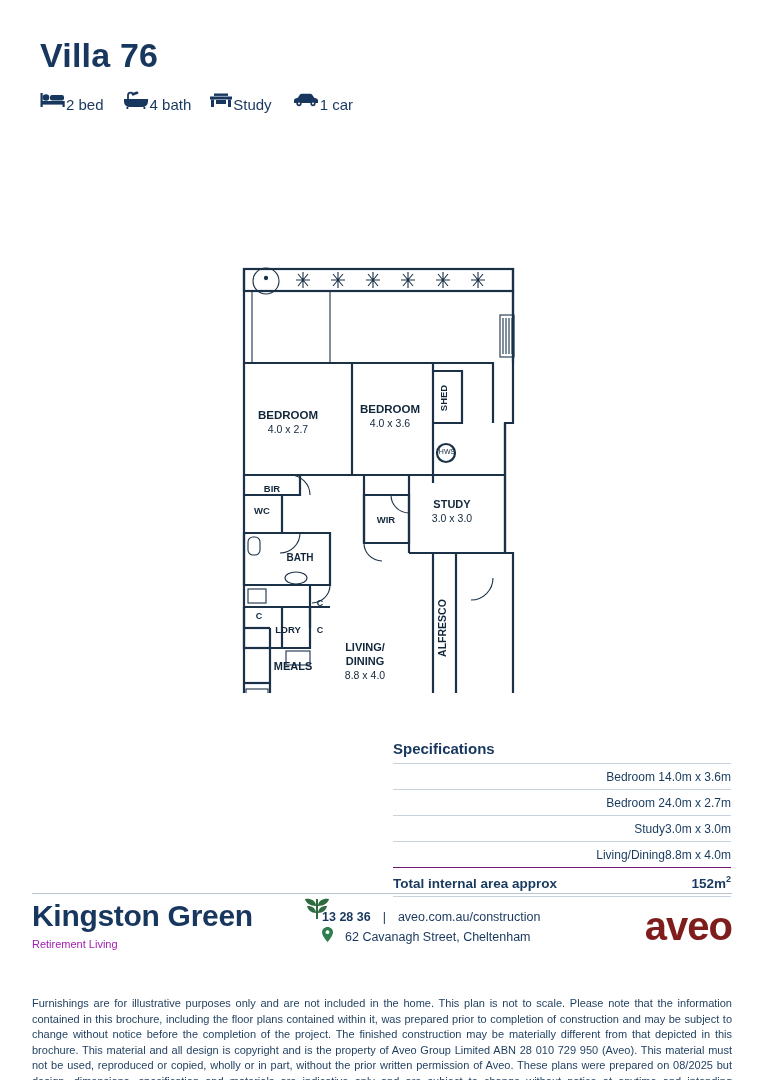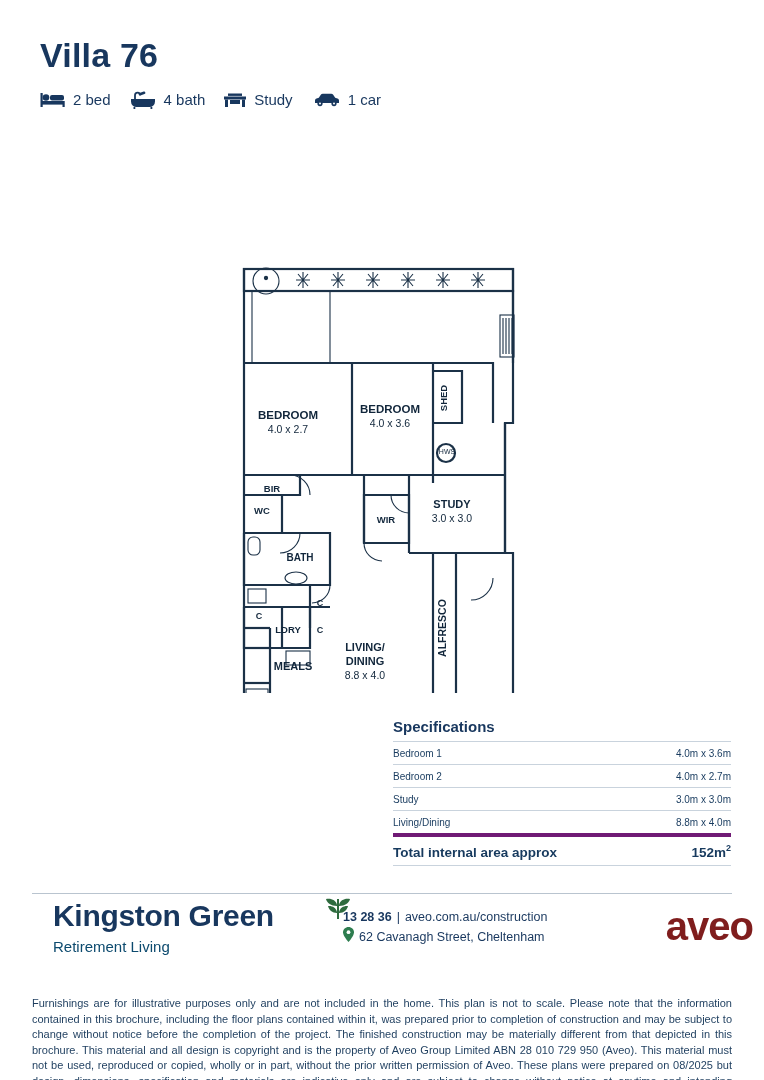--- a/index.html
+++ b/index.html
@@ -17,60 +17,60 @@
   
   .header { padding: 36px 0 0 40px; }
   .villa-title {
     font-size: 34px;
     font-weight: bold;
     color: #18375e;
     letter-spacing: 0.2px;
     margin: 0 0 16px 0;
   }
   .features { display: flex; align-items: center; gap: 10px; }
-  .feature { display: flex; align-items: flex-start; gap: 7px; }
+  .feature { display: flex; align-items: flex-end; }
   .feature-label { font-size: 15px; color: #18375e; }
   .feat-icon { display: inline-block; color: #18375e; }
 
   
   .plan-wrap {
     position: relative;
     width: 640px;
     height: 570px;
     margin-top: 10px;
   }
   .plan-svg { position: absolute; left: 0; top: 0; }
 
   
   .specs {
     position: absolute;
     left: 393px;
-    top: 718px;
+    top: 740px;
     width: 338px;
   }
   .specs h2 {
     font-size: 15px;
     font-weight: bold;
     margin: 0 0 6px 0;
     color: #18375e;
   }
   .spec-row {
     display: flex;
-    justify-content: space-between;
+    justify-content: flex-end;
     align-items: baseline;
     border-top: 1px solid #c9d3dd;
     padding: 6px 0 5px 0;
-    font-size: 10px;
+    font-size: 12px;
   }
   .spec-row .val { text-align: right; }
   .spec-total {
     display: flex;
     justify-content: space-between;
     align-items: baseline;
-    border-top: 4px solid #701a75;
+    border-top: 1px solid #701a75;
     border-bottom: 1px solid #c9d3dd;
     padding: 6px 0 5px 0;
     font-size: 13.5px;
     font-weight: bold;
   }
   .sup { font-size: 9px; vertical-align: super; }
 
   
   .footer-rule {
     position: absolute;
@@ -78,45 +78,44 @@
     top: 893px;
     width: 700px;
     height: 1px;
     background: #b9c4cf;
   }
   .footer {
     position: absolute;
     left: 32px;
     top: 900px;
     width: 700px;
-    margin-left: 21px;
   }
   .footer-main { display: flex; align-items: flex-start; }
   .kg-block { width: 290px; }
   .kg-name {
     font-size: 30px;
     font-weight: bold;
     color: #18375e;
     margin: 0;
     letter-spacing: -0.3px;
     line-height: 1.05;
   }
   .kg-sub {
-    font-size: 15px;
-    color: #0c4a6e;
+    font-size: 11px;
+    color: #a21caf;
     margin-top: 6px;
   }
   .contact-block {
     padding-top: 8px;
     font-size: 12.5px;
     color: #18375e;
     line-height: 1.55;
     flex: 1;
   }
-  .contact-line { display: flex; align-items: center; gap: 5px; }
+  .contact-line { display: flex; align-items: center; gap: 12px; }
   .aveo-logo {
     font-size: 40px;
     font-weight: bold;
     color: #7f1d1d;
     letter-spacing: -1px;
     line-height: 1;
     padding-top: 6px;
   }
   .disclaimer {
     position: absolute;

